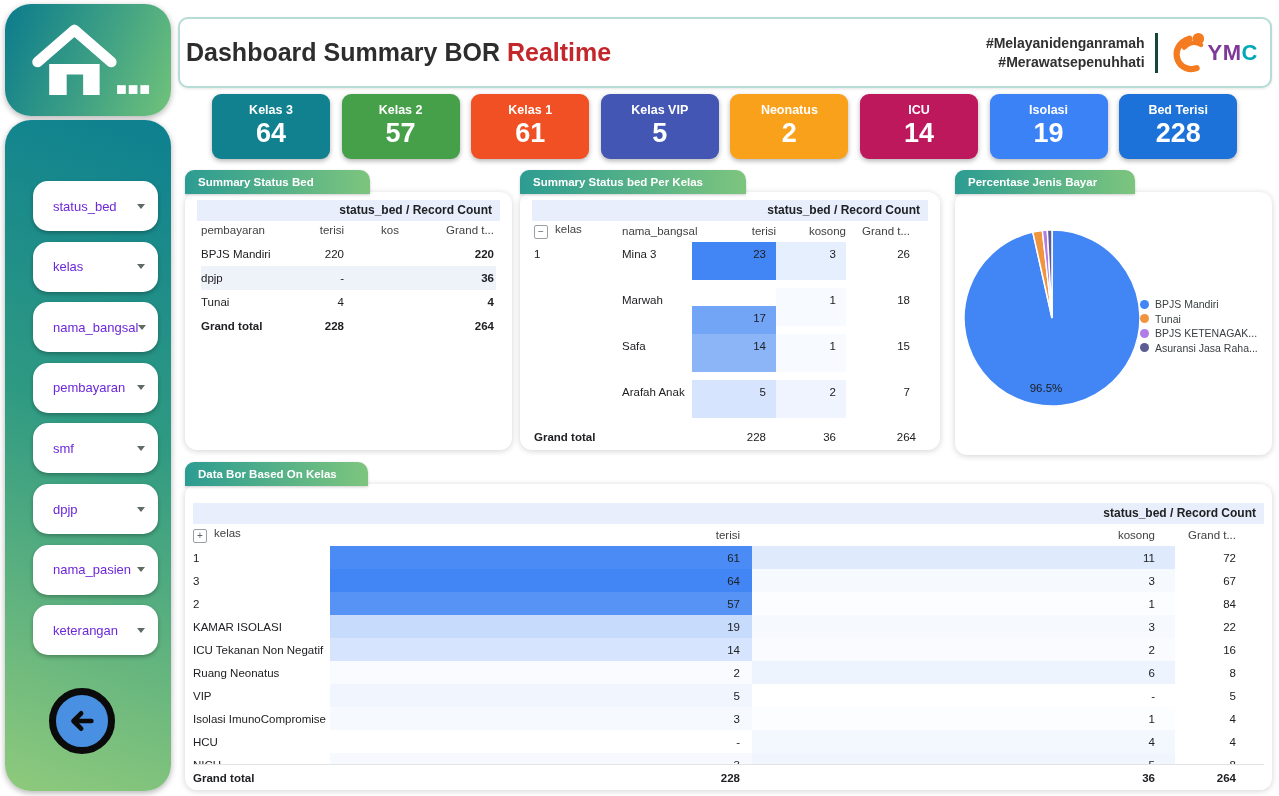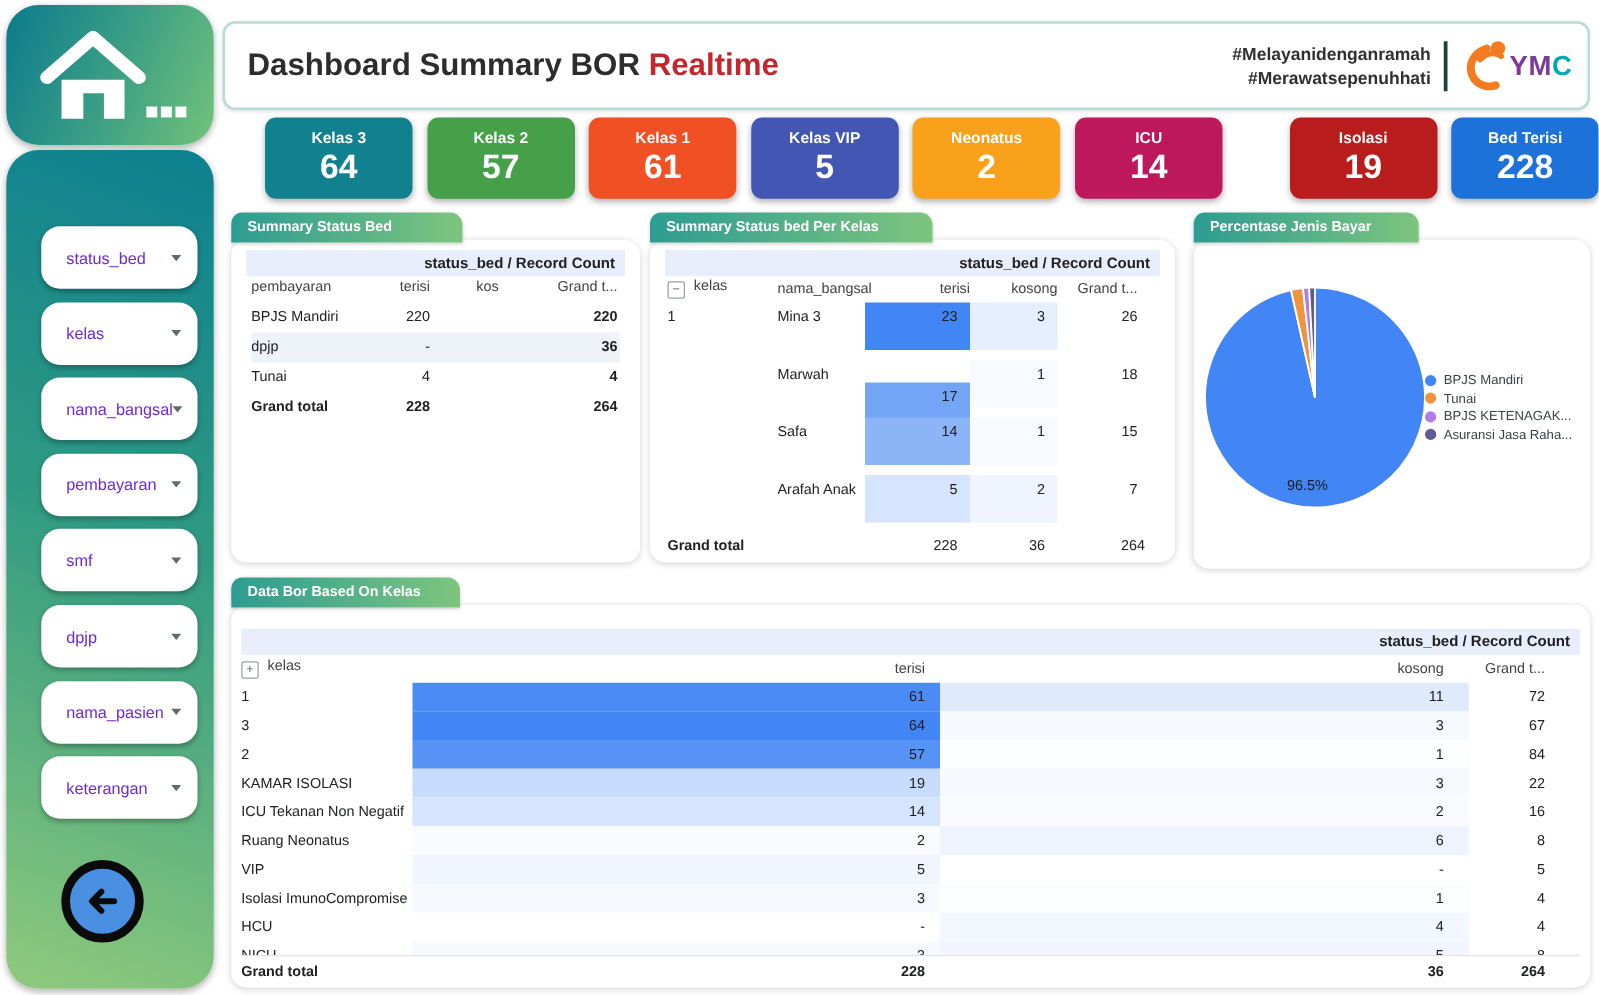--- a/index.html
+++ b/index.html
@@ -18,21 +18,21 @@
     padding:0 13px 0 20px;box-sizing:border-box;cursor:pointer;}
   .filter-label{font-size:13px;color:#6d28d9;}
   .caret{width:0;height:0;border-left:4px solid transparent;border-right:4px solid transparent;
     border-top:5px solid #5f6b63;}
   .back-btn{position:absolute;left:44px;top:568px;width:52px;height:52px;border-radius:50%;
     background:#4a90e2;border:7px solid #0b0b0b;display:flex;align-items:center;justify-content:center;cursor:pointer;}
 
   
   .header-bar{position:absolute;left:178px;top:17px;width:1094px;height:71px;background:#fff;
     border:2px solid #b7dbd5;border-radius:10px;box-sizing:border-box;box-shadow:0 1px 3px rgba(0,0,0,.10);
-    display:flex;align-items:center;justify-content:space-between;padding:0 12px 0 18px;}
+    display:flex;align-items:center;justify-content:space-between;padding:0 12px 0 6px;}
   .title{font-size:25px;font-weight:bold;color:#2d2d2d;line-height:1.1;}
   .title .accent{color:#c3272b;}
   .subtitle{font-size:13px;color:#3c3c3c;margin-top:3px;}
   .header-right{display:flex;align-items:center;gap:10px;}
   .hashtags{text-align:right;font-size:14px;font-weight:bold;color:#303030;line-height:1.3;}
   .hdr-divider{width:3px;height:40px;background:#17453a;}
   .logo{display:flex;align-items:center;}
   .logo-text{font-size:22px;font-weight:bold;letter-spacing:.5px;margin-left:-10px;}
   .logo-ym{color:#7d3a98;} .logo-c{color:#00a9b7;}
 
@@ -196,21 +196,21 @@
         <div class="kpi-value">5</div>
       </div>
       <div class="kpi" style="background: rgb(249, 161, 27);">
         <div class="kpi-label">Neonatus</div>
         <div class="kpi-value">2</div>
       </div>
       <div class="kpi" style="background: #be185d;">
         <div class="kpi-label">ICU</div>
         <div class="kpi-value">14</div>
       </div>
-      <div class="kpi" style="background: #b91c1c; margin-left: 42px;">
+      <div class="kpi" style="background: #3b82f6;">
         <div class="kpi-label">Isolasi</div>
         <div class="kpi-value">19</div>
       </div>
       <div class="kpi" style="background: rgb(28, 114, 216);">
         <div class="kpi-label">Bed Terisi</div>
         <div class="kpi-value">228</div>
       </div>
     </div>
 
   <div class="panel" style="left:185px;top:170px;width:327px;height:280px;">

